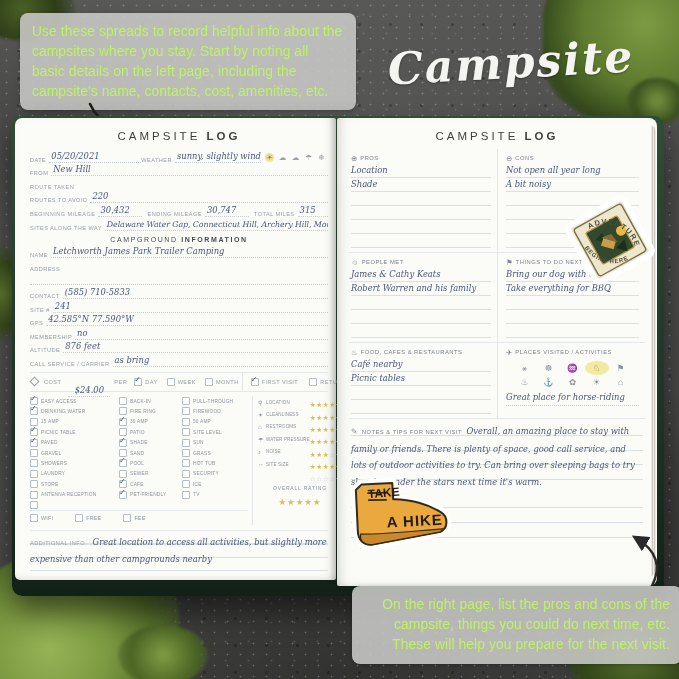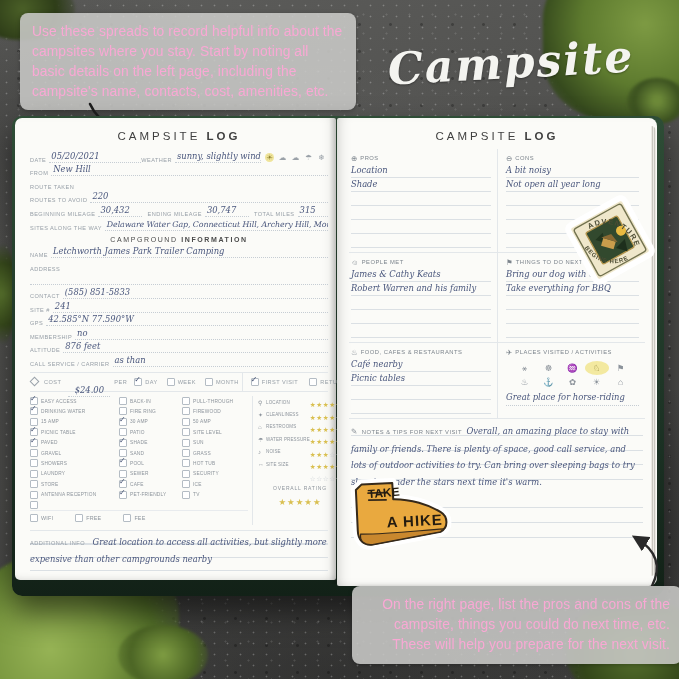--- a/index.html
+++ b/index.html
@@ -25,21 +25,21 @@
       background:radial-gradient(circle,#4a5f27 0%,#2e3d18 55%,rgba(40,50,20,0) 100%);}
   .moss-left{left:-10px;top:244px;width:26px;height:100px;border-radius:50%;
       background:radial-gradient(circle,#5e7a30 0%,#3b4f1d 60%,rgba(50,65,25,0) 100%);}
   .moss-bl{left:-36px;bottom:-36px;width:215px;height:165px;border-radius:55% 45% 40% 60%;
       background:radial-gradient(circle at 40% 60%, #96b355 0%, #7c9a41 35%, #55722a 65%, rgba(60,80,30,0) 100%);}
   .moss-bl2{left:118px;bottom:-6px;width:90px;height:60px;border-radius:50%;
       background:radial-gradient(circle,#7e9c42 0%,#4c6525 60%,rgba(60,80,30,0) 100%);}
   .moss-br{right:-26px;bottom:-30px;width:140px;height:110px;border-radius:50% 50% 40% 60%;
       background:radial-gradient(circle,#55702c 0%,#334619 60%,rgba(45,60,22,0) 100%);}
   
-  .callout{position:absolute;background:rgba(202,202,199,.88);color:#f9a8d4;border-radius:8px;
+  .callout{position:absolute;background:rgba(202,202,199,.88);color:#bef264;border-radius:8px;
       padding:9px 12px;font-size:13.8px;line-height:1.44;letter-spacing:.1px;box-shadow:0 1px 4px rgba(0,0,0,.25);}
   .callout-tl{left:20px;top:13px;width:312px;}
   .callout-br{left:352px;top:586px;width:306px;text-align:right;}
   .script-title{position:absolute;left:356px;top:20px;width:310px;height:86px;color:#f4f4f0;
       font-family:"DejaVu Serif",serif;font-style:italic;font-weight:bold;font-size:44px;
       letter-spacing:2px;transform:rotate(-3deg);text-align:center;line-height:86px;
       text-shadow:0 1px 2px rgba(0,0,0,.35);}
   .arrow-svg{position:absolute;overflow:visible;}
   
   .notebook{position:absolute;left:12px;top:116px;width:652px;height:480px;border-radius:10px;
@@ -204,41 +204,41 @@
         <span class="val flex1">Letchworth James Park Trailer Camping</span>
       </div>
       <div class="frow">
         <span class="lbl">ADDRESS</span>
       </div>
       <div class="frow">
           <span class="val flex1"></span>
         </div>
       <div class="frow">
         <span class="lbl">CONTACT</span>
-        <span class="val flex1">(585) 851-5833</span>
+        <span class="val flex1">(585) 710-5833</span>
       </div>
       <div class="frow">
         <span class="lbl">SITE #</span>
         <span class="val flex1">241</span>
       </div>
       <div class="frow">
         <span class="lbl">GPS</span>
         <span class="val flex1">42.585°N 77.590°W</span>
       </div>
       <div class="frow">
         <span class="lbl">MEMBERSHIP</span>
         <span class="val flex1">no</span>
       </div>
       <div class="frow">
         <span class="lbl">ALTITUDE</span>
         <span class="val flex1">876 feet</span>
       </div>
       <div class="frow">
         <span class="lbl">CALL SERVICE / CARRIER</span>
-        <span class="val flex1">as than</span>
+        <span class="val flex1">as bring</span>
       </div>
 
       <div class="costbar">
         <div class="cost-left">
           <span class="tagic"></span>
           <span class="lbl">COST</span>
           <span class="val cost-val">$24.00</span>
           <span class="lbl">PER</span>
           <span class="ckitem" style="gap:6px">
               <span class="ckitem">
@@ -484,22 +484,22 @@
               <span class="entry hw">Location</span>
               <span class="entry hw">Shade</span>
             </div>
         </div>
         <div class="col r">
           <div class="shead">
               <span class="sic">⊖</span>
               <span class="slab">CONS</span>
             </div>
           <div class="ruled h84">
+              <span class="entry hw">Not open all year long</span>
               <span class="entry hw">A bit noisy</span>
-              <span class="entry hw">Not open all year long</span>
             </div>
         </div>
       </div>
 
       <div class="sec">
         <div class="col">
           <div class="shead">
               <span class="sic">☺</span>
               <span class="slab">PEOPLE MET</span>
             </div>

